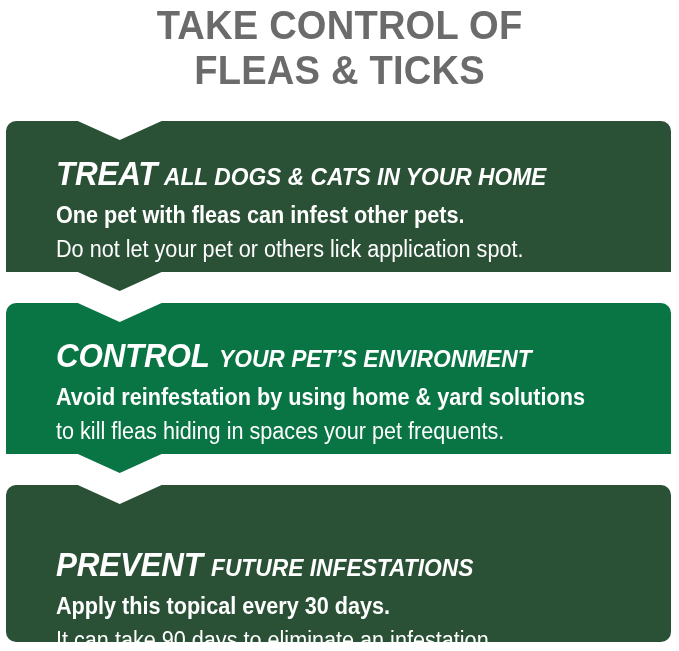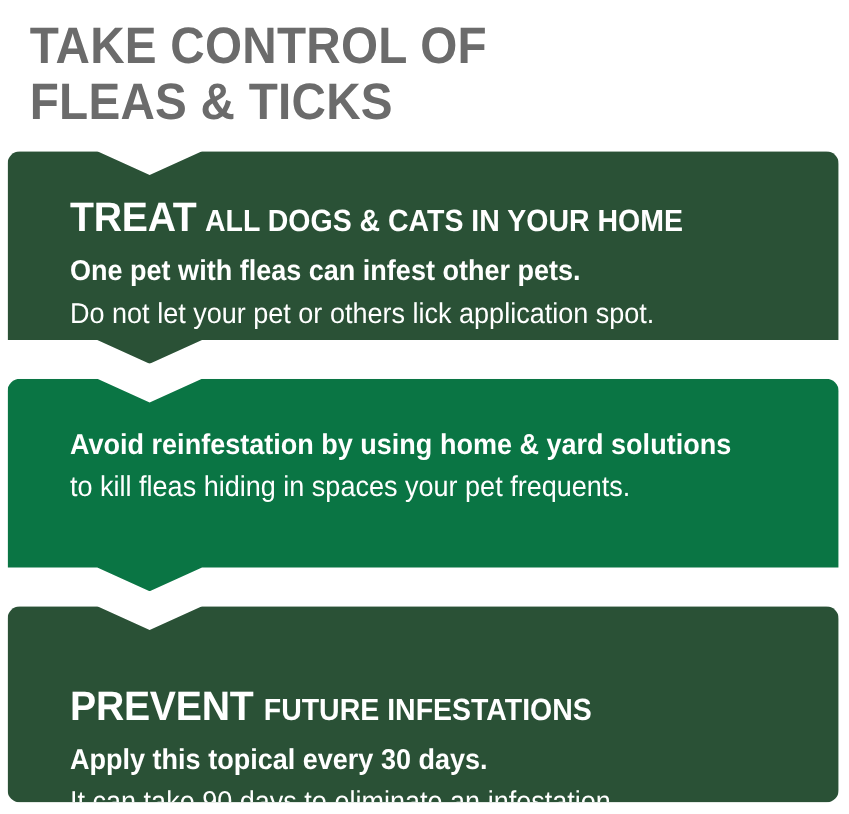--- a/index.html
+++ b/index.html
@@ -19,23 +19,23 @@
     width: 679px;
     height: 651px;
     background: #ffffff;
     overflow: hidden;
   }
 
   
   .title-block {
     position: absolute;
     left: 0;
-    top: 14px;
+    top: 3px;
     width: 679px;
-    text-align: left;
+    text-align: center;
   }
 
   .title-line {
     display: block;
     color: #6b6b6b;
     font-weight: bold;
     font-size: 41px;
     line-height: 45px;
     letter-spacing: 0.2px;
     transform: scaleX(0.93);
@@ -117,20 +117,21 @@
     top: 38px;
     margin-top: 25px;
   }
 
   
   .headline {
     color: #ffffff;
     white-space: nowrap;
     line-height: 34px;
     margin: 0 0 2px 0;
+    font-style: italic;
   }
 
   .headline .kw {
     font-size: 33px;
     font-weight: bold;
     letter-spacing: -0.2px;
     display: inline-block;
     transform: scaleX(0.95);
     transform-origin: left center;
   }
@@ -182,20 +183,23 @@
       <p class="headline">
         <span class="kw">TREAT</span><span class="rest">ALL DOGS &amp; CATS IN YOUR HOME</span>
       </p>
       <p class="line-bold">One pet with fleas can infest other pets.</p>
       <p class="line-regular">Do not let your pet or others lick application spot.</p>
     </div>
   </div>
 
   <div class="panel panel-2">
     <div class="panel-inner">
+      <p class="headline">
+        <span class="kw">CONTROL</span><span class="rest">YOUR PET’S ENVIRONMENT</span>
+      </p>
       <p class="line-bold">Avoid reinfestation by using home &amp; yard solutions</p>
       <p class="line-regular">to kill fleas hiding in spaces your pet frequents.</p>
     </div>
   </div>
 
   <div class="panel panel-3">
     <div class="panel-inner">
       <p class="headline">
         <span class="kw">PREVENT</span><span class="rest">FUTURE INFESTATIONS</span>
       </p>

